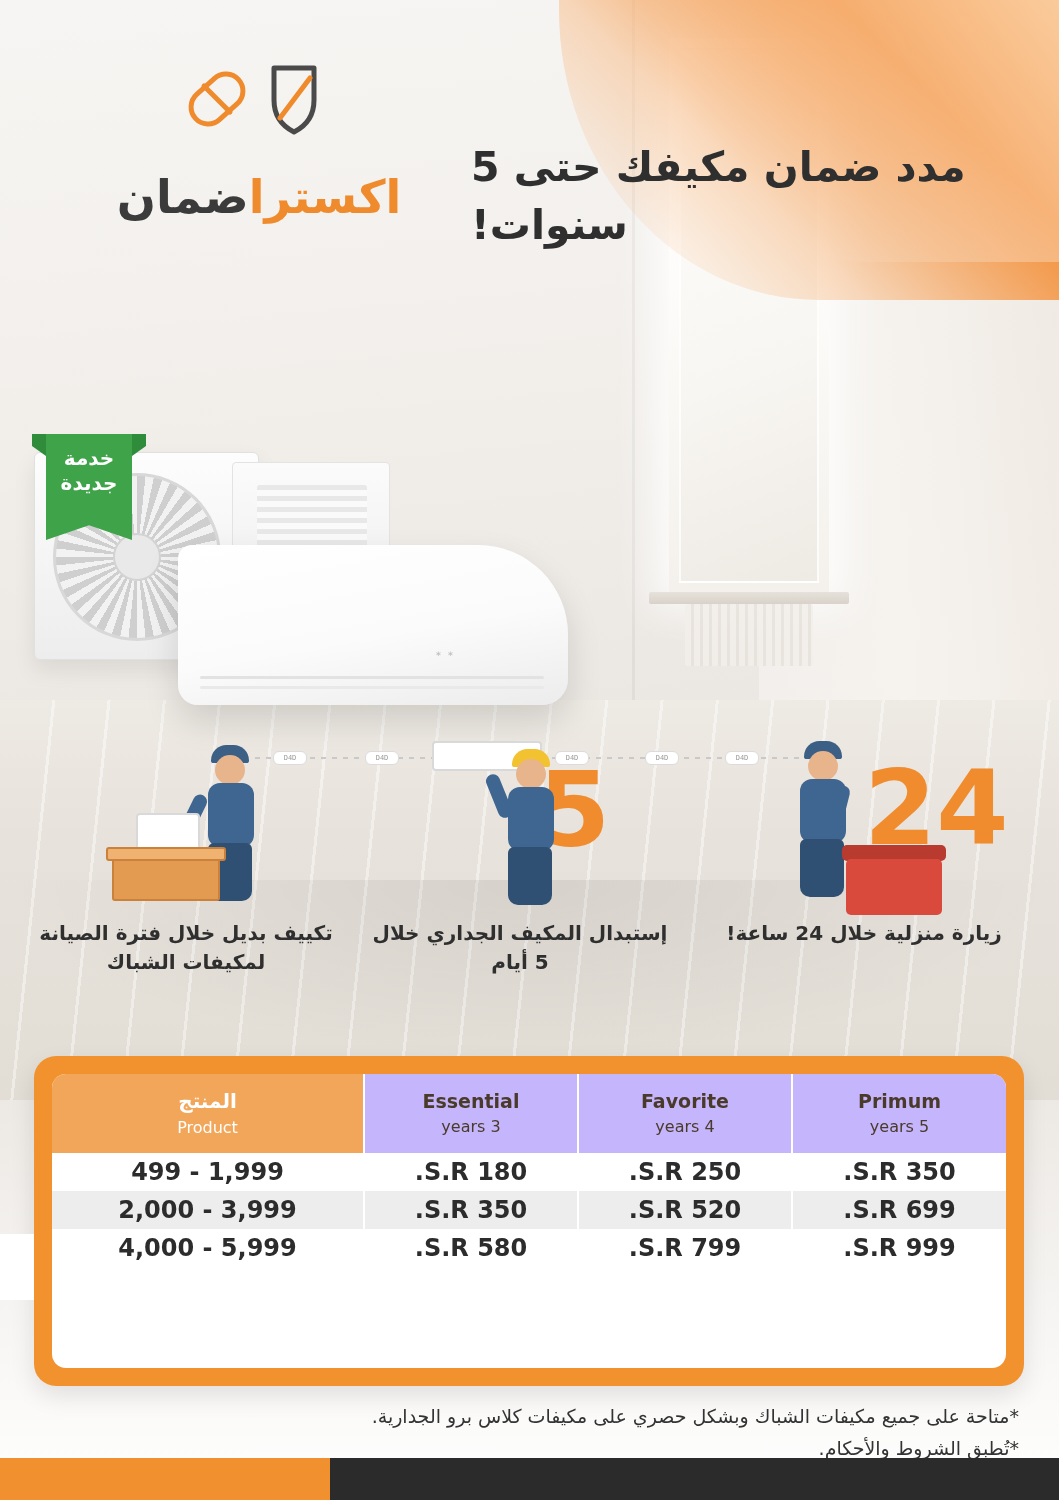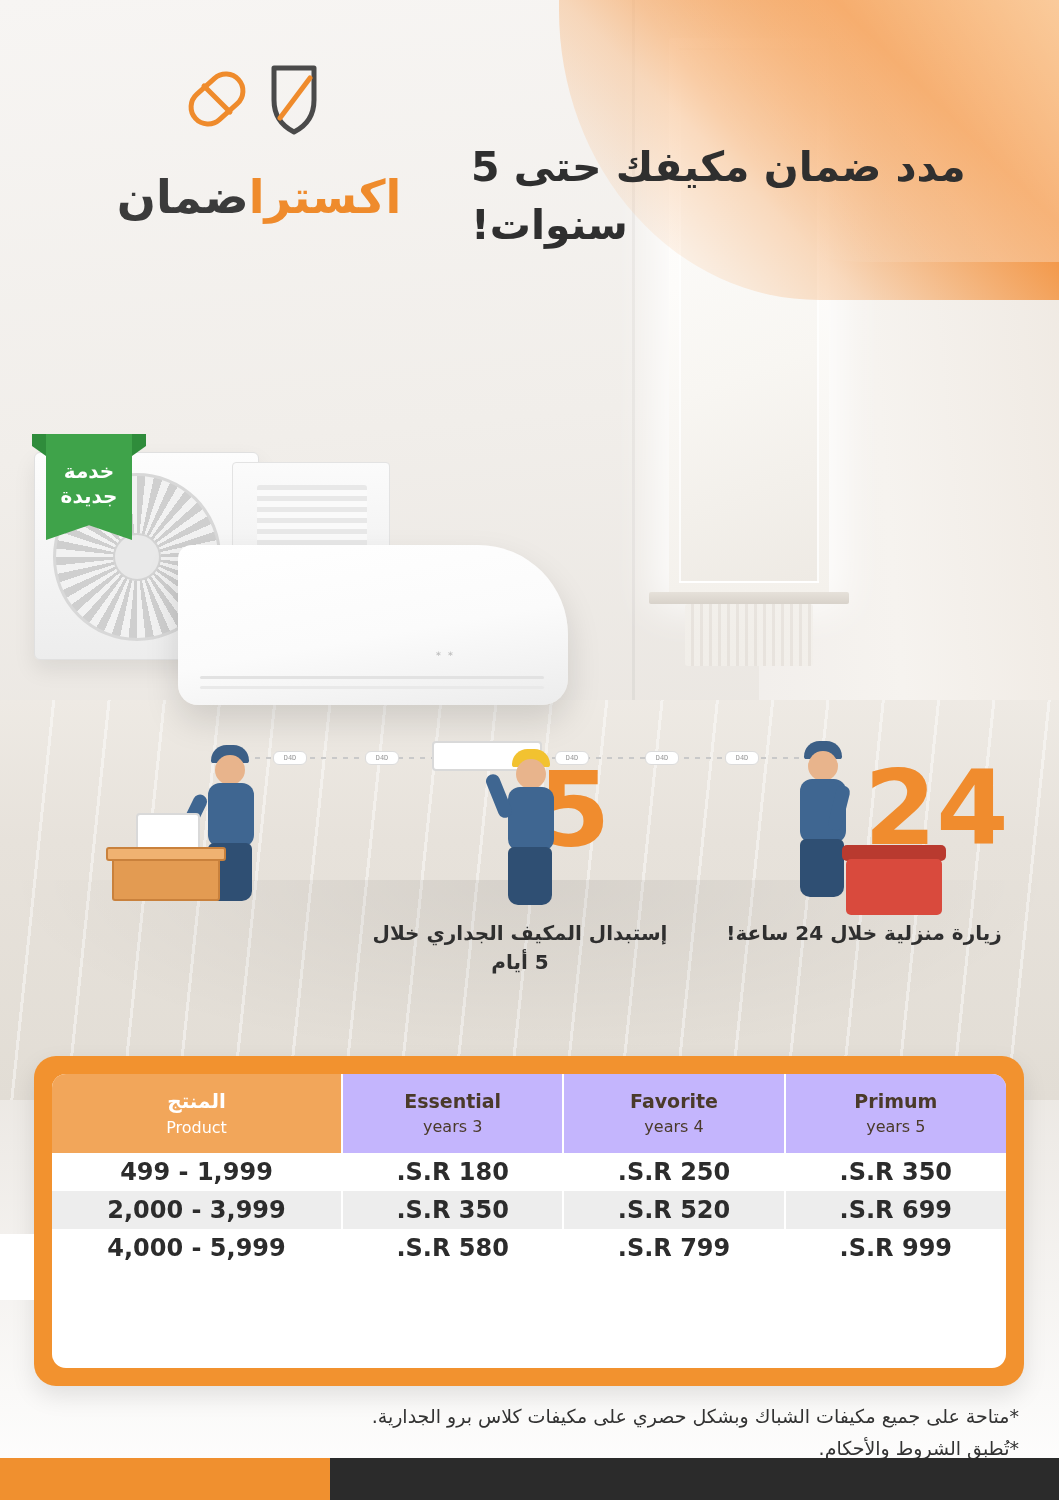--- a/index.html
+++ b/index.html
@@ -131,21 +131,21 @@
     background: #e2e2e2; border-radius: 2px;
   }
   .ac-indoor .vent-line.l2 { bottom: 16px; background:#e9e9e9; }
   .ac-indoor .brand {
     position: absolute; left: 255px; bottom: 42px;
     font-size: 11px; color: #b9b9b9; letter-spacing: 1px;
   }
   .new-badge {
     position: absolute; left: 46px; top: 434px; width: 86px; height: 106px;
     background: #3fa34a; color: #fff; text-align: center;
-    font-size: 20px; font-weight: 700; line-height: 1.25; padding-top: 25px;
+    font-size: 20px; font-weight: 700; line-height: 1.25; padding-top: 12px;
     direction: rtl;
     clip-path: polygon(0 0, 100% 0, 100% 100%, 50% 86%, 0 100%);
     box-shadow: 0 6px 12px rgba(0,0,0,0.12);
   }
   .badge-ribbon-l, .badge-ribbon-r {
     position:absolute; top:434px; width:14px; height:22px; background:#2f8c3b;
   }
   .badge-ribbon-l { left: 32px; clip-path: polygon(0 0,100% 0,100% 100%,0 55%); }
   .badge-ribbon-r { left: 132px; clip-path: polygon(0 0,100% 0,100% 55%,0 100%); }
 
@@ -194,21 +194,21 @@
   .table-inner {
     width: 100%; height: 100%; background:#ffffff; border-radius: 14px; overflow: hidden;
   }
   table { width: 100%; border-collapse: collapse; table-layout: fixed; }
   th {
     background: #c4b5fd; color: #4a3a2a; font-weight: 600;
     padding: 14px 6px; font-size: 19px; line-height: 1.35; text-align: center;
     border-left: 2px solid #ffffff;
   }
   th.product-col {
-    background: #f2a65a; color: #ffffff; width: 290px;
+    background: #f2a65a; color: #ffffff; width: 312px;
     font-size: 20px; border-left: none;
   }
   th .sub { display:block; font-size: 16px; font-weight: 400; margin-top: 2px; }
   td {
     text-align: center; font-size: 24px; color: #2c2c2c; font-weight: 600;
     padding: 5px 6px; border-left: 2px solid #ffffff;
   }
   td:last-child { border-left: none; }
   tbody tr:nth-child(odd) td { background: #ffffff; }
   tbody tr:nth-child(even) td { background: #ededed; }
@@ -304,20 +304,21 @@
       <div class="art">
         <div class="w-hat" style="left:175px; top:10px;"></div>
         <div class="w-head" style="left:179px; top:20px;"></div>
         <div class="w-body" style="left:172px; top:48px;"></div>
         <div class="w-arm" style="left:150px; top:58px; transform:rotate(26deg);"></div>
         <div class="w-legs" style="left:172px; top:108px;"></div>
         <div class="mini-ac" style="left:100px; top:78px; width:64px; height:46px;"></div>
         <div class="box-brown" style="left:76px; top:122px; width:108px; height:44px;"></div>
         <div class="box-top" style="left:70px; top:112px; width:120px; height:14px;"></div>
       </div>
+      <div class="caption">تكييف بديل خلال فترة الصيانة لمكيفات الشباك</div>
     </div>
 
     <div class="feature" style="left:370px">
       <div class="art">
         <div class="big-num" style="left:168px; top:14px; font-size:104px;">5</div>
         <div class="mini-ac" style="left:62px; top:6px; width:110px; height:30px;"></div>
         <div class="w-hat yellow" style="left:142px; top:14px;"></div>
         <div class="w-head" style="left:146px; top:24px;"></div>
         <div class="w-body" style="left:138px; top:52px;"></div>
         <div class="w-arm" style="left:122px; top:38px; transform:rotate(-22deg);"></div>

